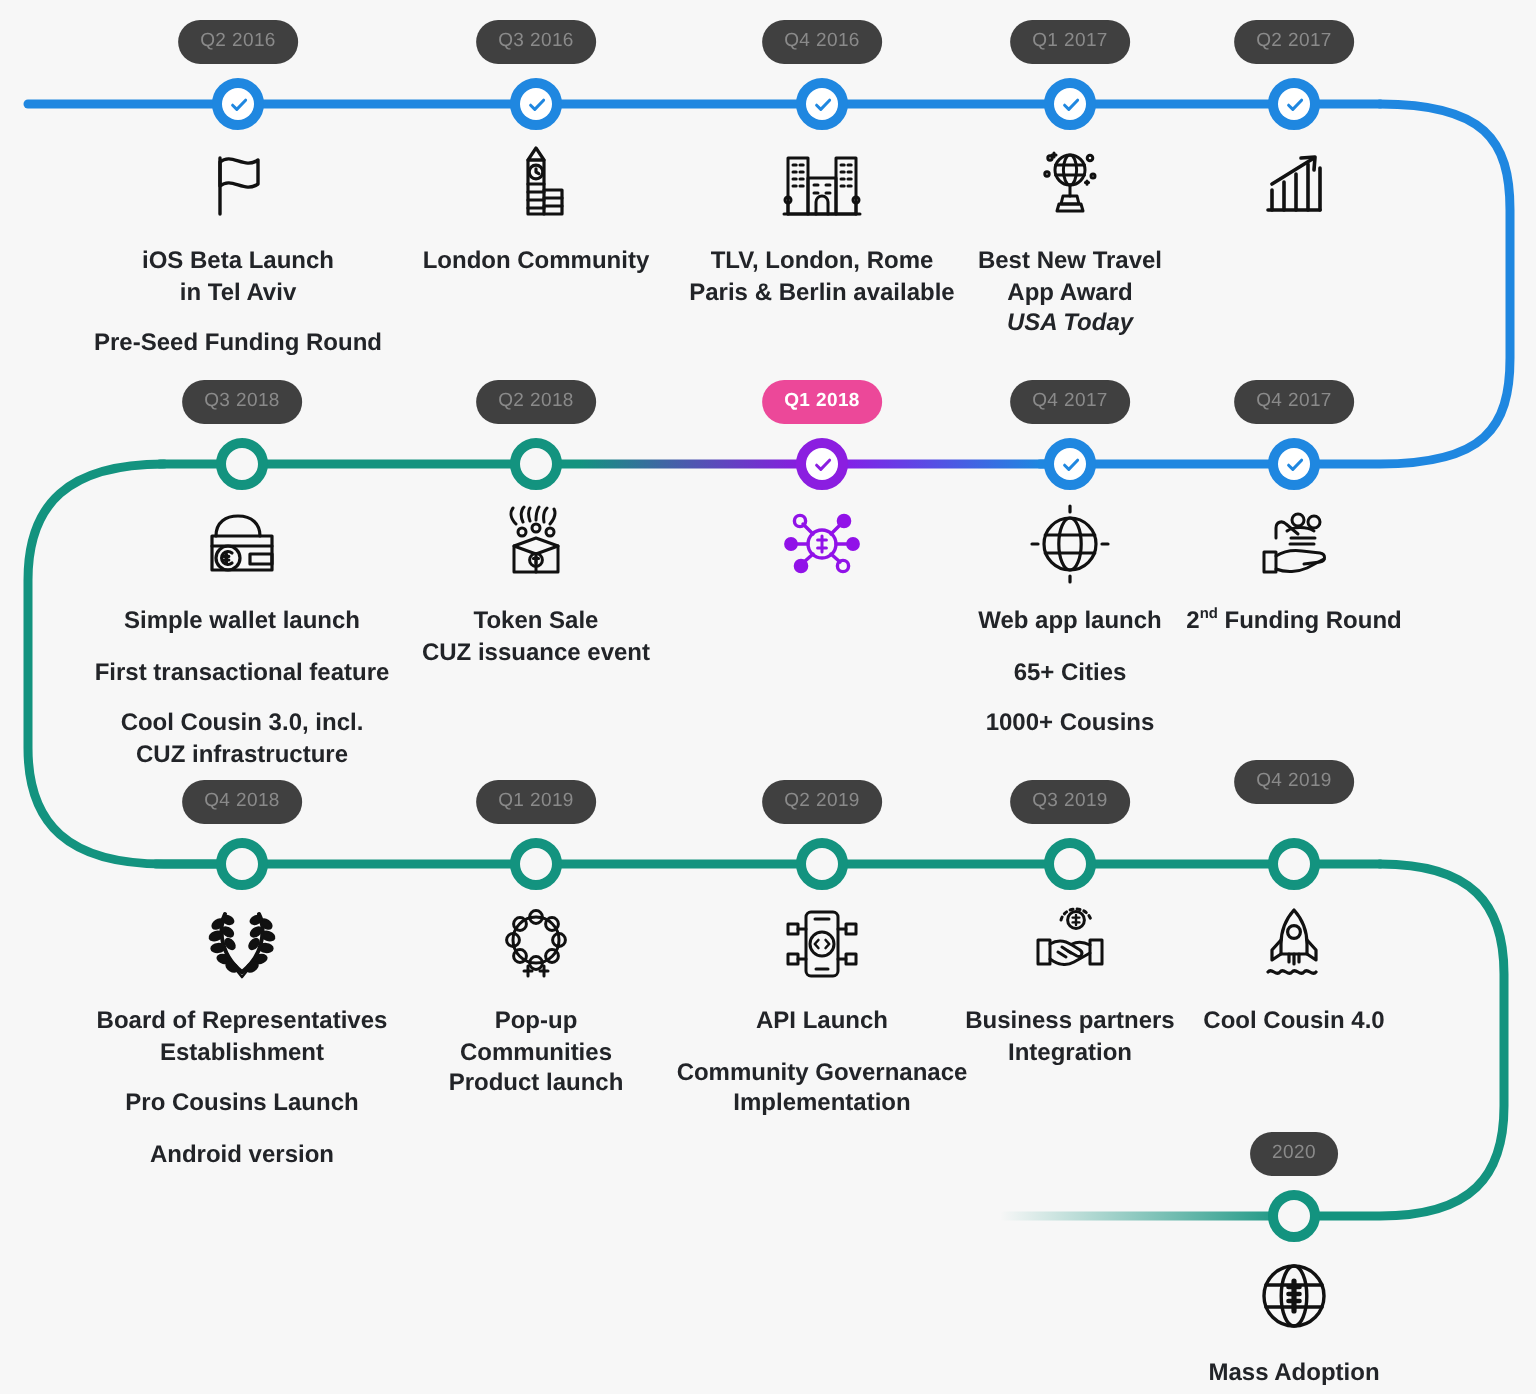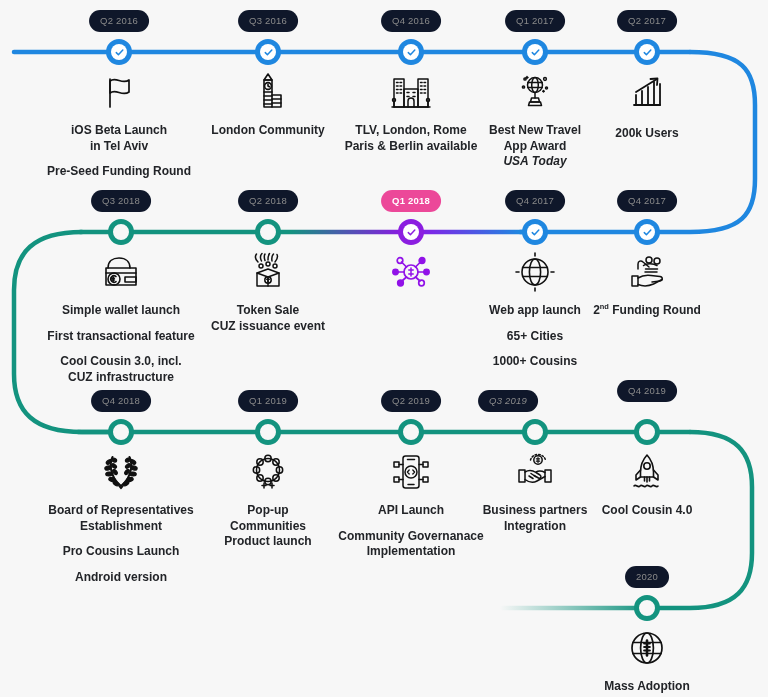--- a/index.html
+++ b/index.html
@@ -59,21 +59,21 @@
     background: #ffffff;
     display: flex;
     align-items: center;
     justify-content: center;
   }
   .node .tick svg { display: block; }
   
   .badge {
     position: absolute;
     transform: translateX(-50%);
-    background: #0f172a;
+    background: #404040;
     color: #8a8a8a;
     font-size: 9.5px;
     letter-spacing: 0.2px;
     border-radius: 11px;
     padding: 5px 11px 6px;
     white-space: nowrap;
     z-index: 3;
   }
   .badge.active {
     background: #ec4899;
@@ -269,21 +269,20 @@
 
   <div class="milestone" style="left:647px; top:68px;">
     <div class="m-icon">
       <svg width="42" height="42" viewBox="0 0 42 42" fill="none" stroke="#111" stroke-width="1.8" stroke-linecap="round" stroke-linejoin="round">
         <path d="M8 34 L34 34"></path>
         <path d="M10 34 L10 24 M16 34 L16 20 M22 34 L22 16 M28 34 L28 11 M34 34 L34 13"></path>
         <path d="M10 21 L31 8"></path>
         <path d="M24.5 8 L31.5 7.5 L31 14"></path>
       </svg>
     </div>
-    <p class="m-line gap">200k Users</p>
   </div>
 
   <div class="badge" style="left:121px; top:190px;">Q3 2018</div>
   <div class="badge" style="left:268px; top:190px;">Q2 2018</div>
   <div class="badge active" style="left:411px; top:190px;">Q1 2018</div>
   <div class="badge" style="left:535px; top:190px;">Q4 2017</div>
   <div class="badge" style="left:647px; top:190px;">Q4 2017</div>
 
   <div class="node hollow" style="left:121px; top:232px;"></div>
   <div class="node hollow" style="left:268px; top:232px;"></div>
@@ -388,21 +387,21 @@
         <path d="M13 27 C17 24.5 22 24 26 24.5 L35 25.5 C38 26 38 29.5 35 30 L27 31"></path>
         <path d="M13 33.5 C18 35.5 24 35 28.5 33 L37 28.5"></path>
       </svg>
     </div>
     <p class="m-line">2<sup>nd</sup> Funding Round</p>
   </div>
 
   <div class="badge" style="left:121px; top:390px;">Q4 2018</div>
   <div class="badge" style="left:268px; top:390px;">Q1 2019</div>
   <div class="badge" style="left:411px; top:390px;">Q2 2019</div>
-  <div class="badge" style="left:508px; top:390px;font-style:italic;">Q3 2019</div>
+  <div class="badge" style="left:535px; top:390px;">Q3 2019</div>
   <div class="badge" style="left:647px; top:380px;">Q4 2019</div>
 
   <div class="node hollow" style="left:121px; top:432px;"></div>
   <div class="node hollow" style="left:268px; top:432px;"></div>
   <div class="node hollow" style="left:411px; top:432px;"></div>
   <div class="node hollow" style="left:535px; top:432px;"></div>
   <div class="node hollow" style="left:647px; top:432px;"></div>
 
   <div class="milestone" style="left:121px; top:448px;">
     <div class="m-icon">

